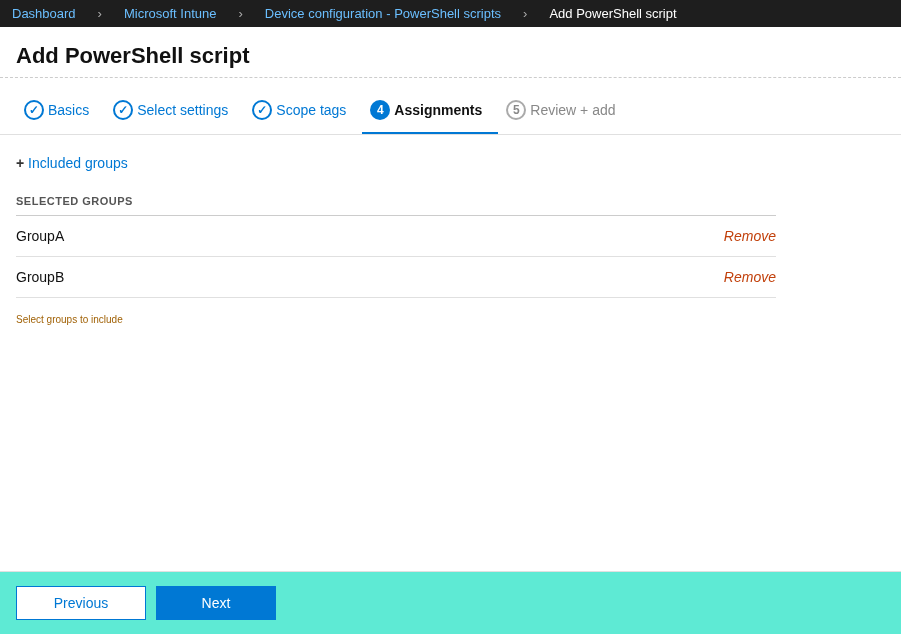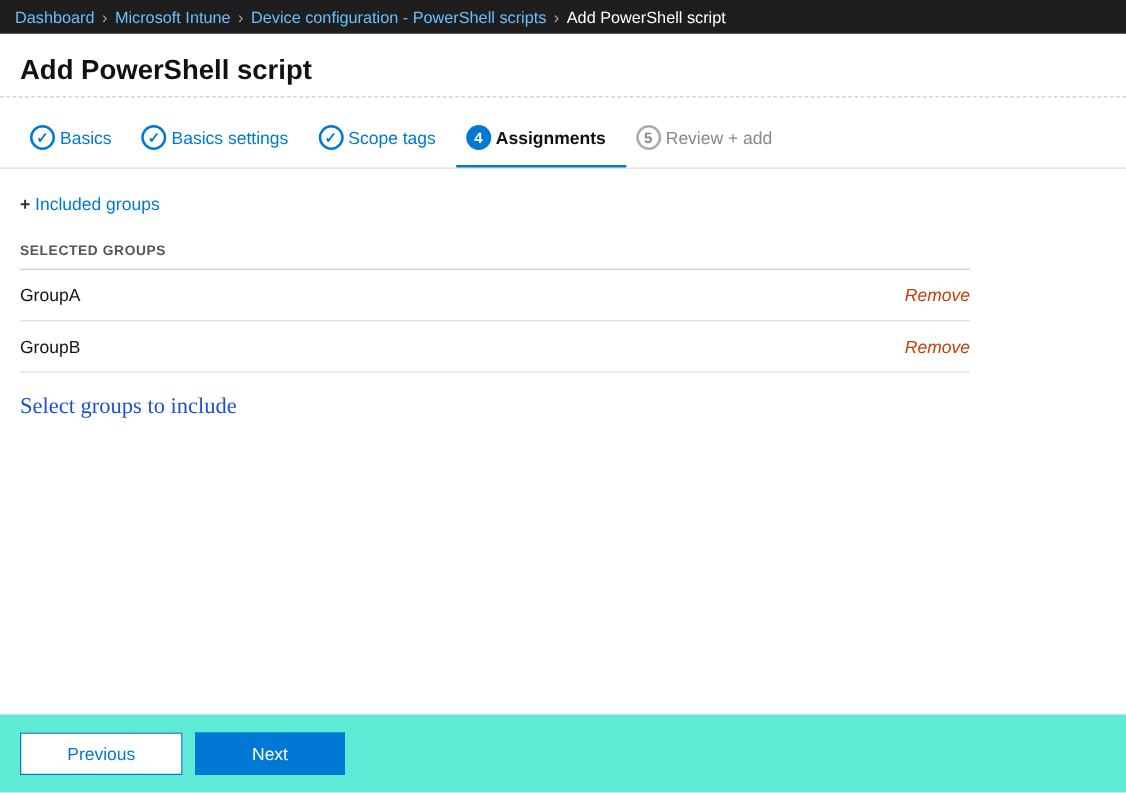--- a/index.html
+++ b/index.html
@@ -12,21 +12,21 @@
       min-height: 634px;
       overflow: hidden;
     }
 
     
     .breadcrumb {
       background: #1e1e1e;
       padding: 6px 12px;
       display: flex;
       align-items: center;
-      gap: 6px;
+      gap: 22px;
       font-size: 13px;
     }
     .breadcrumb a {
       color: #6bbfff;
       text-decoration: none;
     }
     .breadcrumb .sep {
       color: #aaa;
     }
     .breadcrumb .current {
@@ -141,26 +141,25 @@
       color: #c2410c;
       cursor: pointer;
       font-size: 14px;
       text-decoration: none;
       float: right;
       font-style: italic;
     }
 
     
     .select-groups-link {
-      color: #1d4ed8;
-      cursor: pointer;
-      font-size: 18px;
+      color: #a16207;
+      cursor: pointer;
+      font-size: 10px;
       margin-top: 16px;
       display: inline-block;
-      font-family: Liberation Serif, serif;
     }
 
     
     .footer {
       position: absolute;
       bottom: 0;
       left: 0;
       right: 0;
       padding: 14px 16px;
       border-top: 1px solid #e0e0e0;
@@ -214,21 +213,21 @@
     <div class="step-icon check">
       <span class="check-sym"></span>
     </div>
     <span>Basics</span>
   </div>
 
   <div class="step completed">
     <div class="step-icon check">
       <span class="check-sym"></span>
     </div>
-    <span>Basics settings</span>
+    <span>Select settings</span>
   </div>
 
   <div class="step completed">
     <div class="step-icon check">
       <span class="check-sym"></span>
     </div>
     <span>Scope tags</span>
   </div>
 
   <div class="step active">

